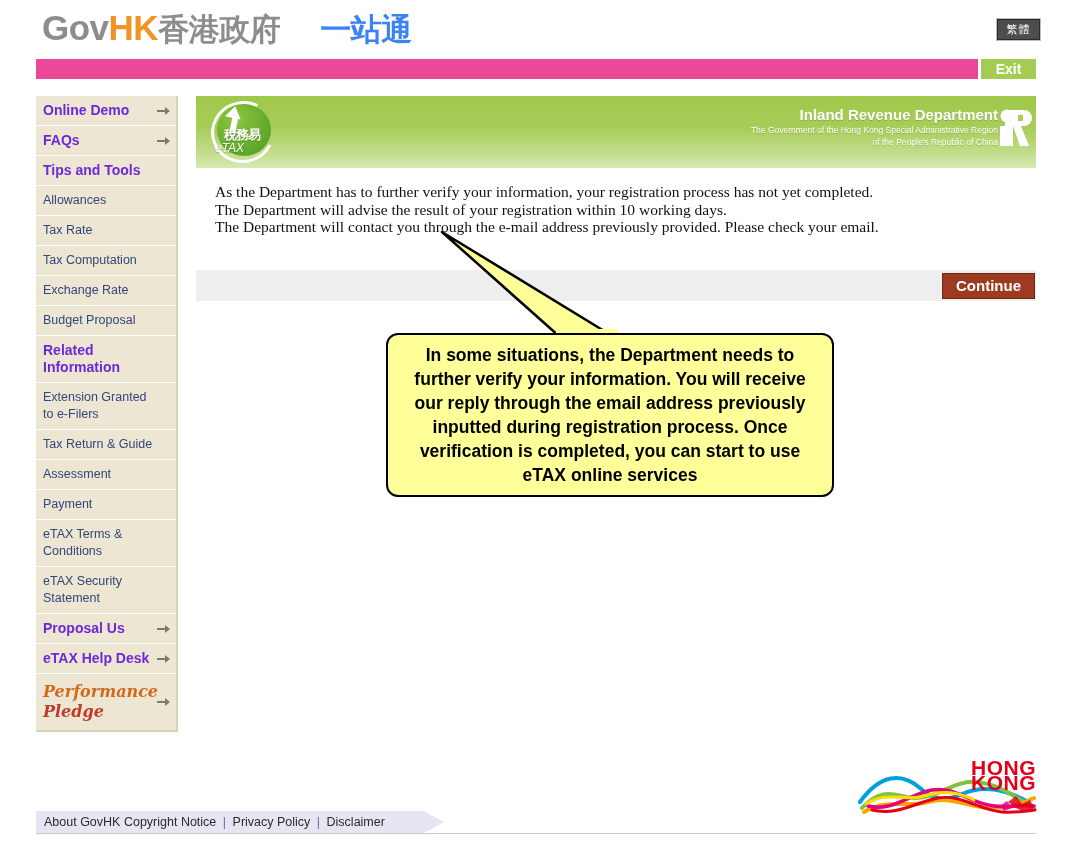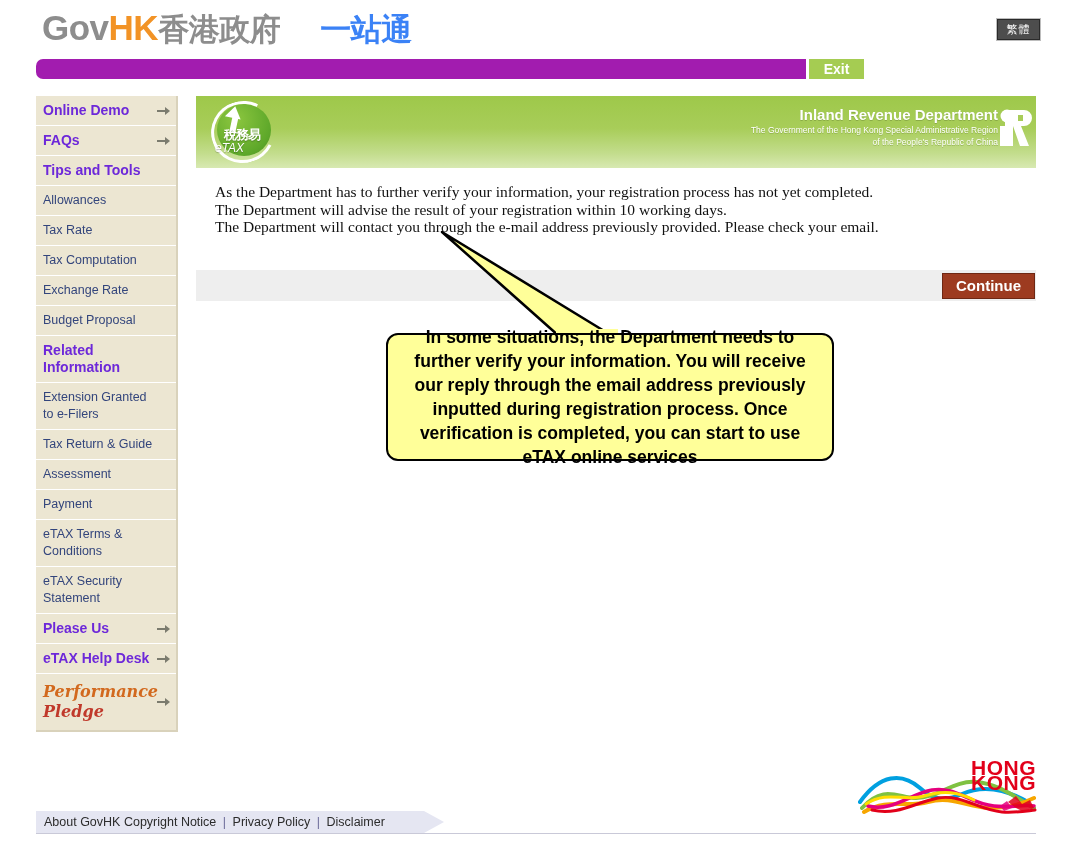--- a/index.html
+++ b/index.html
@@ -35,23 +35,22 @@
     color: #ffffff;
     font-size: 11px; line-height: 19px; text-align: center;
     letter-spacing: 1px;
     box-shadow: 0 0 0 1px #bdbdbd;
     cursor: pointer;
   }
 
   
   #nav-bar {
     position: absolute; left: 36px; top: 59px;
-    width: 828px; height: 20px;
-    background: #a21caf;
-    border-radius: 7px;
+    width: 1000px; height: 20px;
+    background: #ec4899;
   }
   #nav-exit {
     position: absolute; right: 0; top: 0;
     width: 58px; height: 20px;
     background: #a5cc52;
     border-left: 3px solid #ffffff;
     box-sizing: border-box;
     color: #ffffff; font-weight: bold; font-size: 14px;
     line-height: 20px; text-align: center;
     cursor: pointer;
@@ -196,21 +195,21 @@
   }
 
   
   #callout-tail {
     position: absolute; left: 430px; top: 225px;
     width: 190px; height: 120px;
     pointer-events: none;
   }
   #callout {
     position: absolute; left: 386px; top: 333px;
-    width: 448px; height: 128px;
+    width: 448px; height: 164px;
     background: #ffff99;
     border: 2px solid #000000;
     border-radius: 12px;
     box-sizing: border-box;
     display: flex; align-items: center; justify-content: center;
     padding: 4px 12px;
   }
   #callout-text {
     font-size: 17.5px; font-weight: bold; line-height: 24px;
     color: #000000; text-align: center;
@@ -274,21 +273,21 @@
     <div class="side-item link"><span>Tax Computation</span></div>
     <div class="side-item link"><span>Exchange Rate</span></div>
     <div class="side-item link"><span>Budget Proposal</span></div>
     <div class="side-item bold"><span>Related Information</span></div>
     <div class="side-item link"><span>Extension Granted to e-Filers</span></div>
     <div class="side-item link"><span>Tax Return &amp; Guide</span></div>
     <div class="side-item link"><span>Assessment</span></div>
     <div class="side-item link"><span>Payment</span></div>
     <div class="side-item link"><span>eTAX Terms &amp; Conditions</span></div>
     <div class="side-item link"><span>eTAX Security Statement</span></div>
-    <div class="side-item bold"><span>Please Us</span><span class="arrow-icon"></span></div>
+    <div class="side-item bold"><span>Proposal Us</span><span class="arrow-icon"></span></div>
     <div class="side-item bold"><span>eTAX Help Desk</span><span class="arrow-icon"></span></div>
     <div class="side-item script"><span><span class="w1">Performance</span><br><span class="w2">Pledge</span></span><span class="arrow-icon"></span></div>
   </div>
 
 <div id="banner">
   <div id="etax-logo">
     <div class="disc"></div>
     <div class="uparrow-stem"></div>
     <div class="uparrow"></div>
     <div class="ring"></div>

